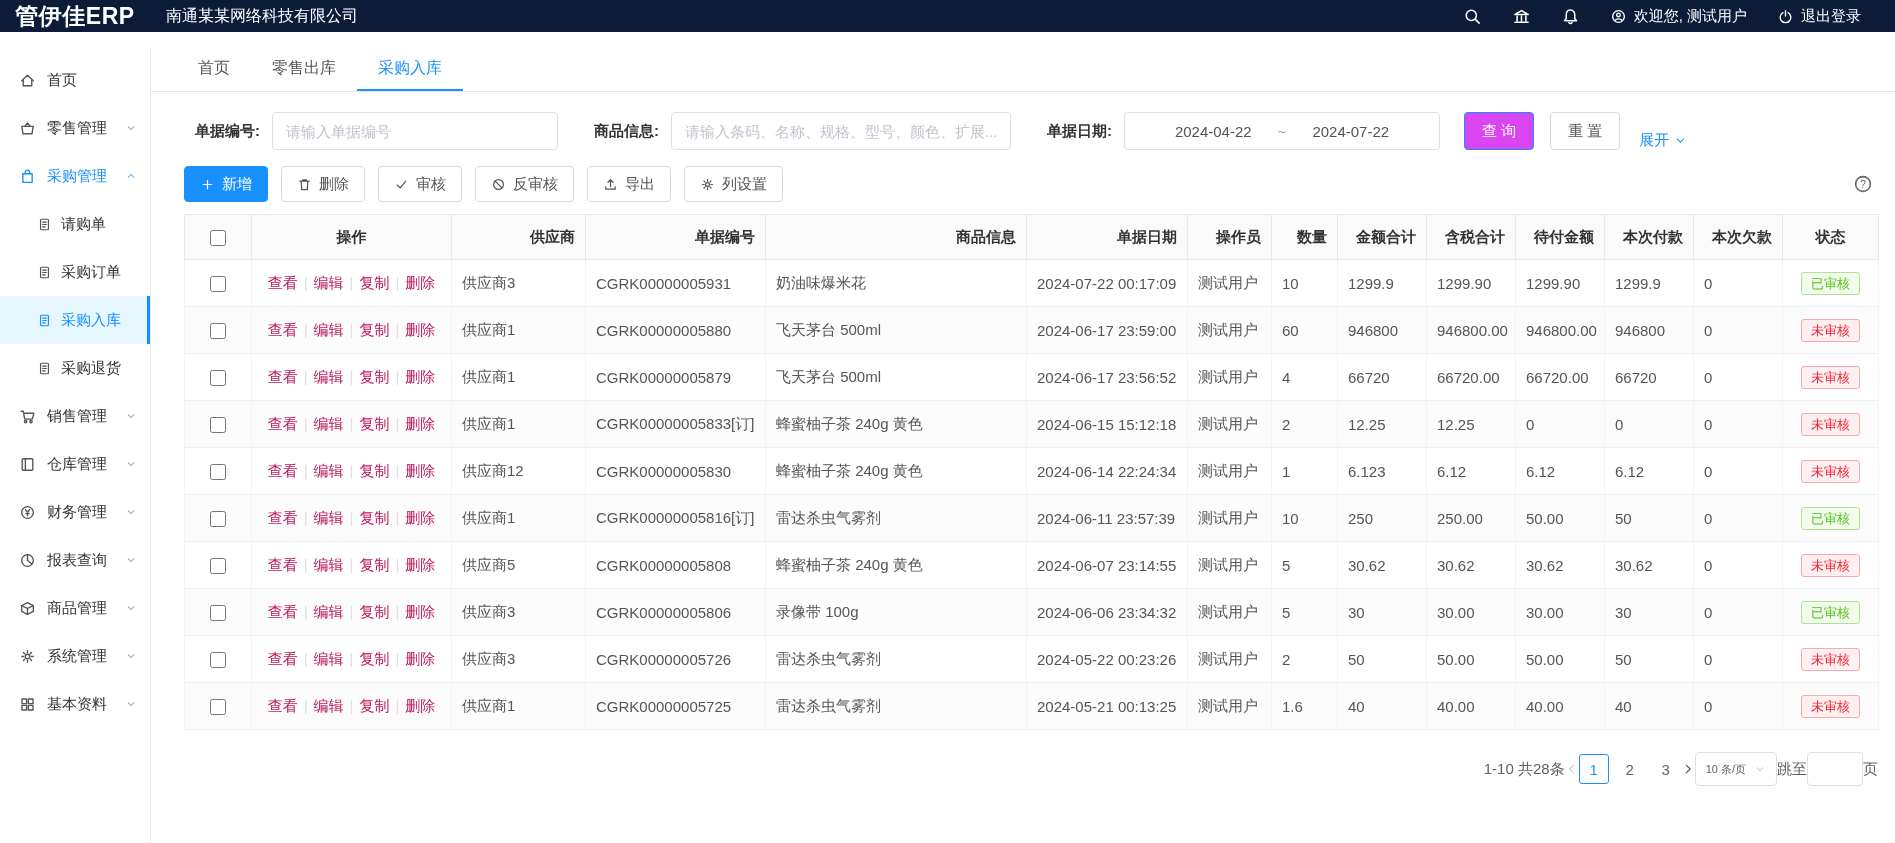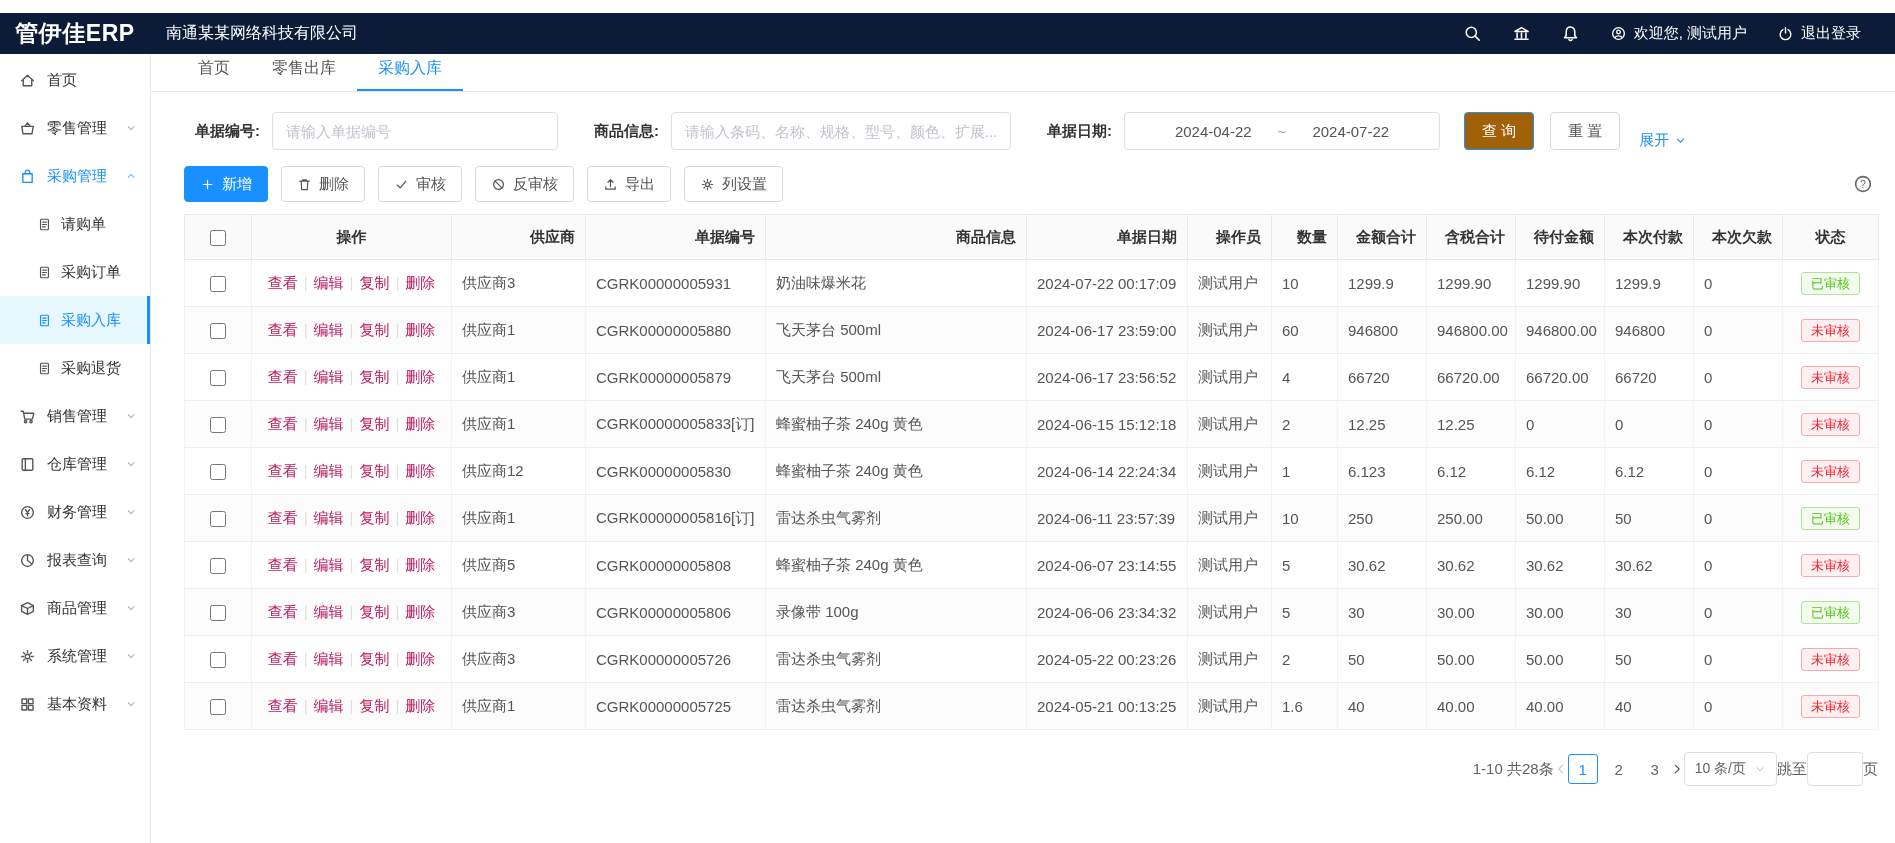--- a/index.html
+++ b/index.html
@@ -5,21 +5,21 @@
   * { box-sizing: border-box; margin: 0; padding: 0; }
   html,body { width: 1895px; height: 843px; }
   body {
     font-family: "Liberation Sans", "DejaVu Sans", sans-serif;
     color: #333; background: #fff; overflow: hidden; position: relative;
   }
   svg { display: block; width: 100%; height: 100%; }
 
   
   .header {
-    position: absolute; top: 13px; left: 0; width: 1895px; height: 41px;
+    position: absolute; top: 0; left: 0; width: 1895px; height: 32px;
     background: #0c1b38; color: #fff; display: flex; align-items: center; z-index: 20;
   }
   .logo { width: 150px; text-align: center; font-size: 23px; font-weight: bold; letter-spacing: .5px; }
   .company { font-size: 16px; margin-left: 16px; }
   .header-right { margin-left: auto; display: flex; align-items: center; gap: 30px; padding-right: 34px; font-size: 15px; }
   .hicon { width: 19px; height: 19px; color: #fff; cursor: pointer; }
   .huser { display: flex; align-items: center; gap: 7px; cursor: pointer; }
   .huser .hicon { width: 17px; height: 17px; }
 
   
@@ -70,21 +70,21 @@
     width: 316px; height: 38px; border: 1px solid #dcdfe6; border-radius: 4px;
     display: flex; align-items: center; justify-content: center; gap: 26px;
     color: #555; cursor: pointer;
   }
   .dsep { color: #999; }
   .btn {
     height: 38px; padding: 0 17px; border: 1px solid #d9d9d9; border-radius: 4px;
     background: #fff; color: #555; font-size: 15px; cursor: pointer; font-family: inherit;
     display: inline-flex; align-items: center; gap: 7px; white-space: nowrap;
   }
-  .btn.primary { background: #a16207; border-color: #1890ff; color: #fff; }
+  .btn.primary { background: #d946ef; border-color: #1890ff; color: #fff; }
   .btn-search { margin-left: 24px; }
   .btn-reset { margin-left: 16px; }
   .expand { display: inline-flex; align-items: center; gap: 5px; color: #1890ff; margin-left: 19px; cursor: pointer; }
   .expand .echev { width: 13px; height: 13px; position: static; color: #1890ff; }
 
   
   .toolbar { display: flex; align-items: center; gap: 13px; padding: 4px 22px 0 33px; }
   .tbtn {
     height: 36px; padding: 0 15px; border: 1px solid #d9d9d9; border-radius: 4px;
     background: #fff; color: #555; font-size: 15px; cursor: pointer; font-family: inherit;
@@ -126,21 +126,21 @@
   }
   .pg-arrow { width: 14px; height: 14px; cursor: pointer; color: #555; }
   .pg-arrow.disabled { color: #c6cad1; }
   .pg-num {
     min-width: 30px; height: 30px; display: inline-flex; align-items: center; justify-content: center;
     border-radius: 3px; cursor: pointer; color: #606266; padding: 0 4px;
   }
   .pg-num.active { border: 1px solid #1890ff; color: #1890ff; background: #fff; }
   .pg-size {
     height: 34px; border: 1px solid #dcdfe6; border-radius: 4px; padding: 0 10px;
-    display: inline-flex; align-items: center; gap: 8px; color: #606266; cursor: pointer; font-size: 14px;
+    display: inline-flex; align-items: center; gap: 8px; color: #606266; cursor: pointer; font-size: 11px;
   }
   .pg-size .schev { width: 12px; height: 12px; position: static; color: #b0b4bb; }
   .pg-jump-input {
     width: 56px; height: 34px; border: 1px solid #dcdfe6; border-radius: 4px; outline: none;
     padding: 0 8px; font-size: 15px; font-family: inherit;
   }
 </style>
 </head>
 <body>
 

